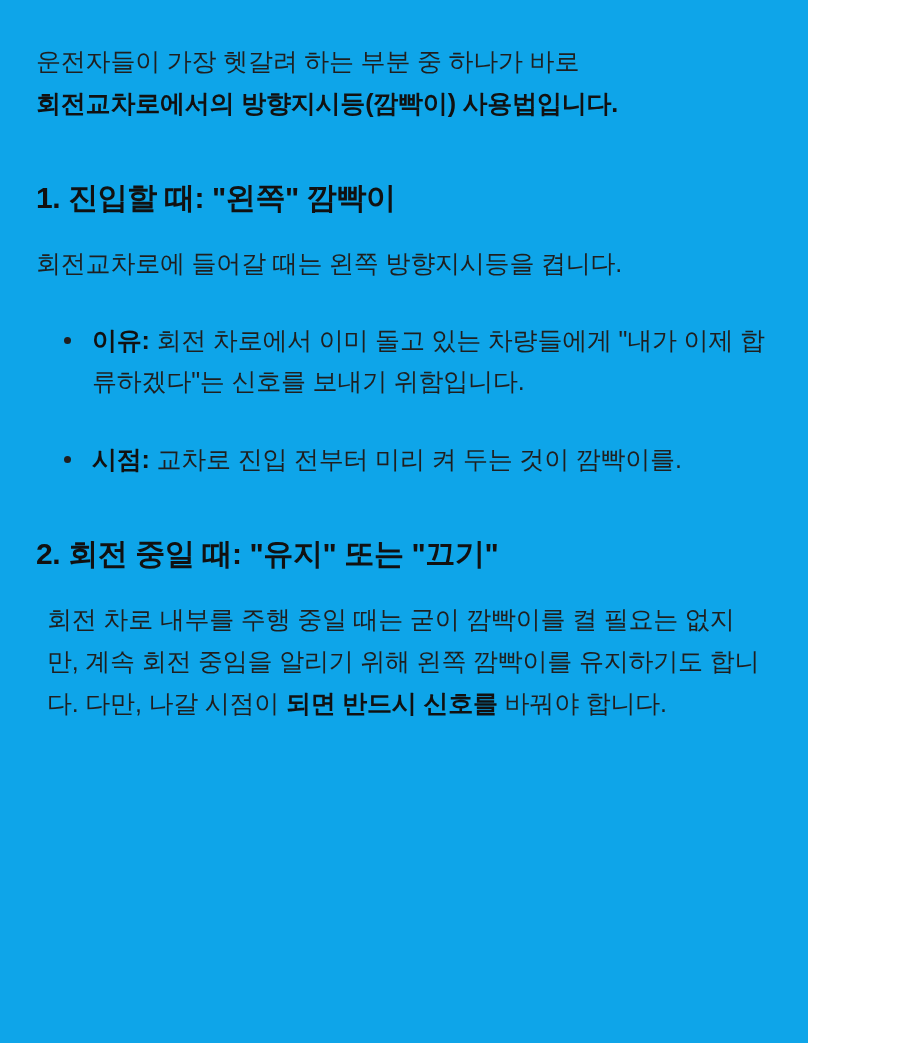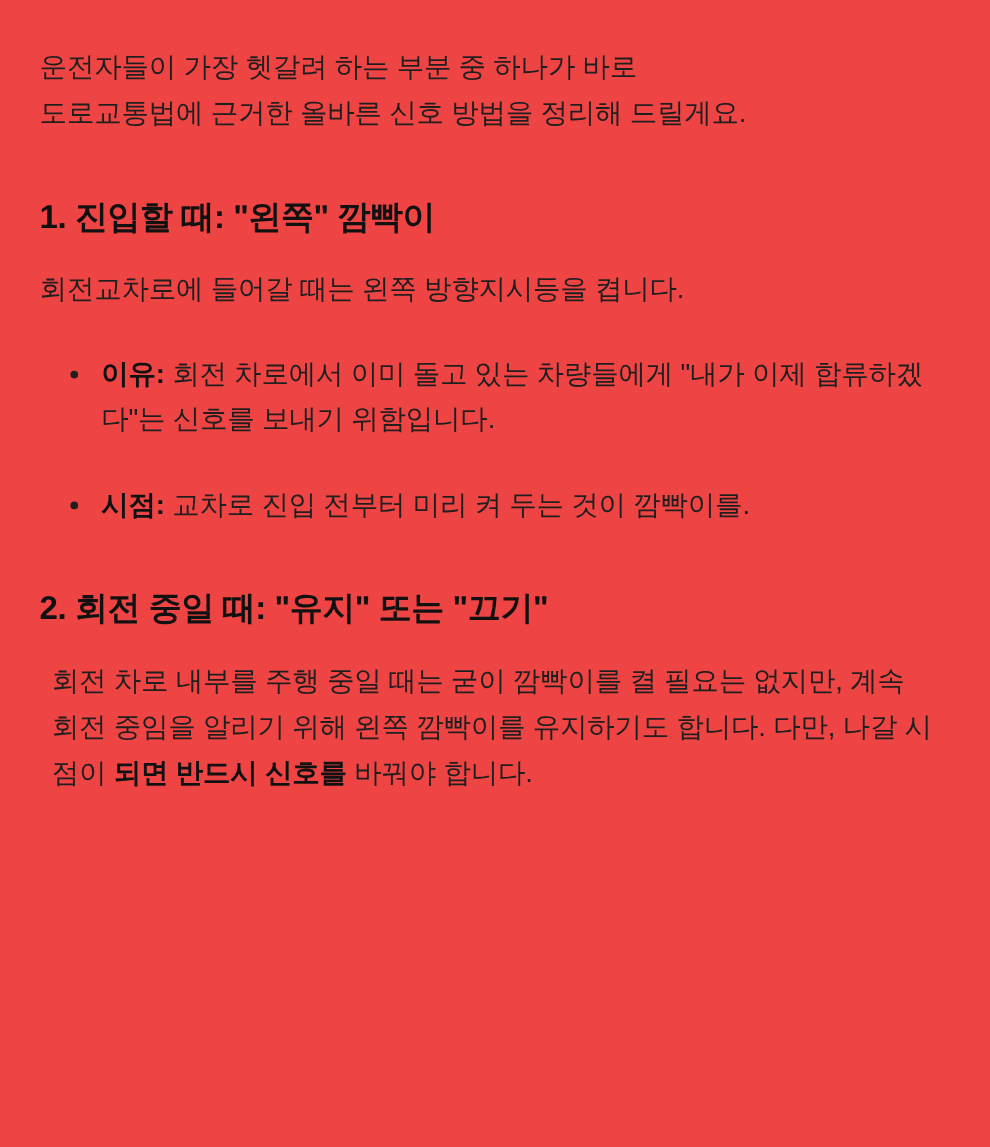--- a/index.html
+++ b/index.html
@@ -9,24 +9,24 @@
   }
   body {
     width: 900px;
     min-height: 1043px;
     font-family: "Liberation Sans", "DejaVu Sans", sans-serif;
     color: #1a1a1a;
     -webkit-font-smoothing: antialiased;
   }
   .page {
     box-sizing: border-box;
-    width: 900px;
+    width: 808px;
     min-height: 1043px;
     padding: 40px 36px 20px 36px;
-    background: #ef4444;
+    background: #0ea5e9;
   }
   .intro {
     font-size: 25px;
     line-height: 1.68;
     color: #1f1f1f;
     margin: 0 0 10px 0;
     letter-spacing: -0.2px;
   }
   .intro .line {
     display: block;
@@ -90,21 +90,21 @@
     color: #111111;
   }
 </style>
 </head>
 <body>
 
 <div class="page">
 
   <div class="intro">
     <span class="line">운전자들이 가장 헷갈려 하는 부분 중 하나가 바로</span>
-    <span class="line">도로교통법에 근거한 올바른 신호 방법을 정리해 드릴게요.</span>
+    <span class="line bold">회전교차로에서의 방향지시등(깜빡이) 사용법입니다.</span>
   </div>
 
   <h2 class="section-heading">1. 진입할 때: "왼쪽" 깜빡이</h2>
 
   <p class="body-text">회전교차로에 들어갈 때는 왼쪽 방향지시등을 켭니다.</p>
 
   <ul class="bullets">
     <li>
       <span class="dot"></span>
       <span class="term">이유:</span>

